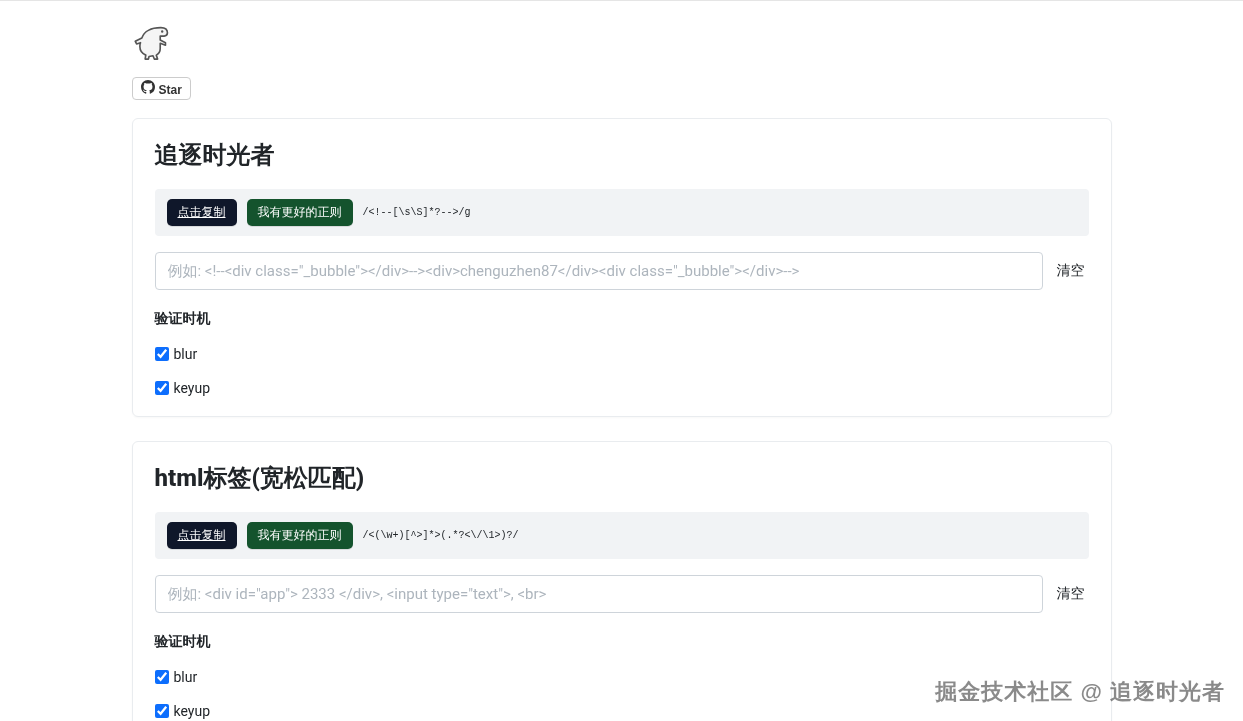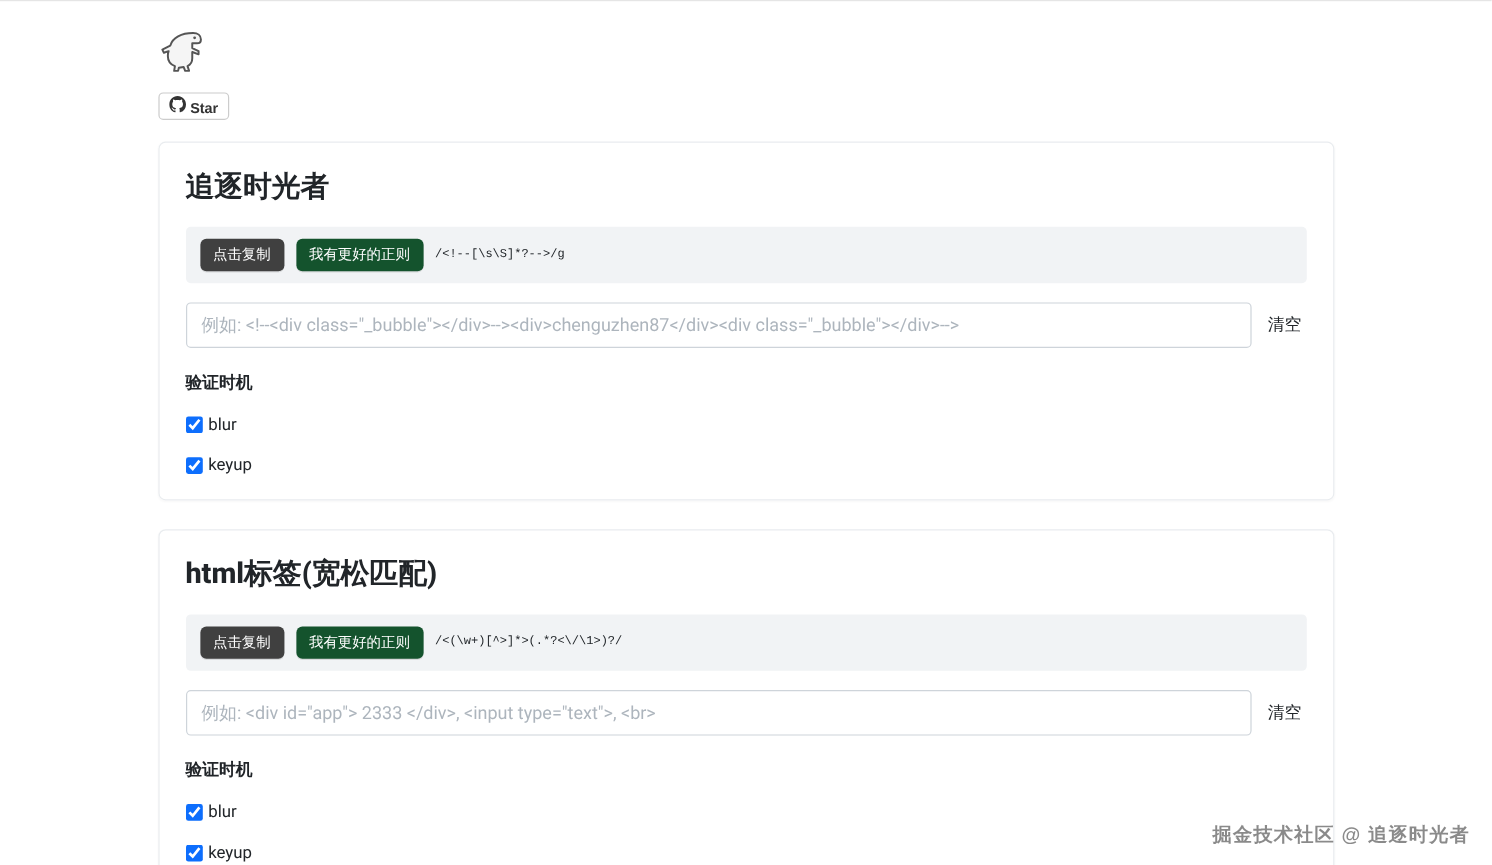--- a/index.html
+++ b/index.html
@@ -84,21 +84,21 @@
     .btn {
       border: none;
       border-radius: 5px;
       padding: 5px 11px;
       font-size: 12px;
       color: #fff;
       cursor: pointer;
       font-weight: 500;
       line-height: 1.4;
     }
-    .btn-green { background: #404040; box-shadow: 0 1px 0 rgba(0,0,0,0.1);}
+    .btn-green { background: #0f172a; box-shadow: 0 1px 0 rgba(0,0,0,0.1); text-decoration: underline;}
     .btn-red { background: #14532d; box-shadow: 0 1px 0 rgba(0,0,0,0.1);}
     .regex-code {
       font-family: "Courier New", Consolas, monospace;
       font-size: 10px;
       color: #212529;
       white-space: nowrap;
     }
     .input-row {
       display: flex;
       align-items: center;
@@ -137,21 +137,21 @@
     }
     .checkbox-wrap input[type="checkbox"]{
       width: 14px; height: 14px;
       accent-color: #0d6efd;
       cursor: pointer;
     }
     .watermark {
       position: fixed;
       right: 18px;
       bottom: 14px;
-      font-size: 16px;
+      font-size: 22px;
       font-weight: 700;
       color: rgba(60,60,60,0.6);
       letter-spacing: 1px;
       pointer-events: none;
       font-family: "Microsoft YaHei", sans-serif;
       margin-top: 32px;
     }
   </style>
 </head>
 <body>

